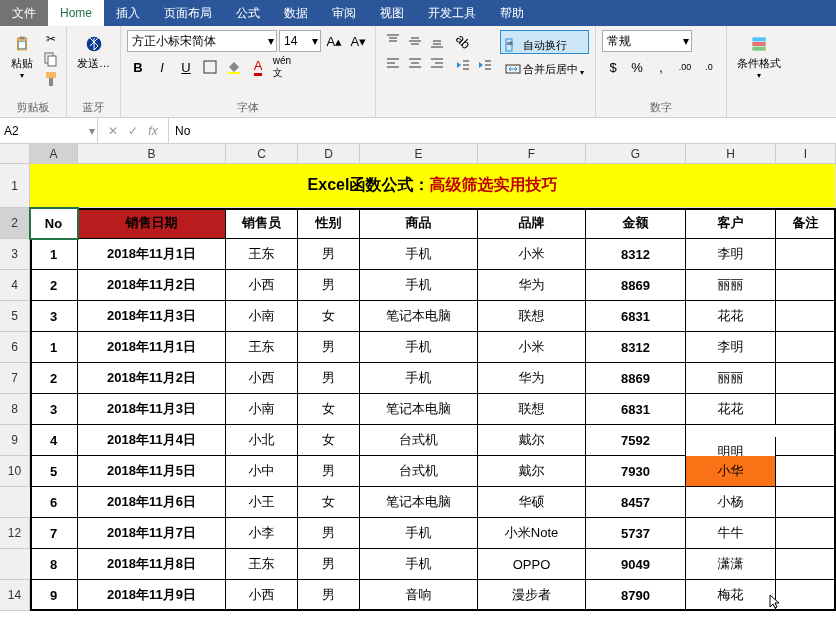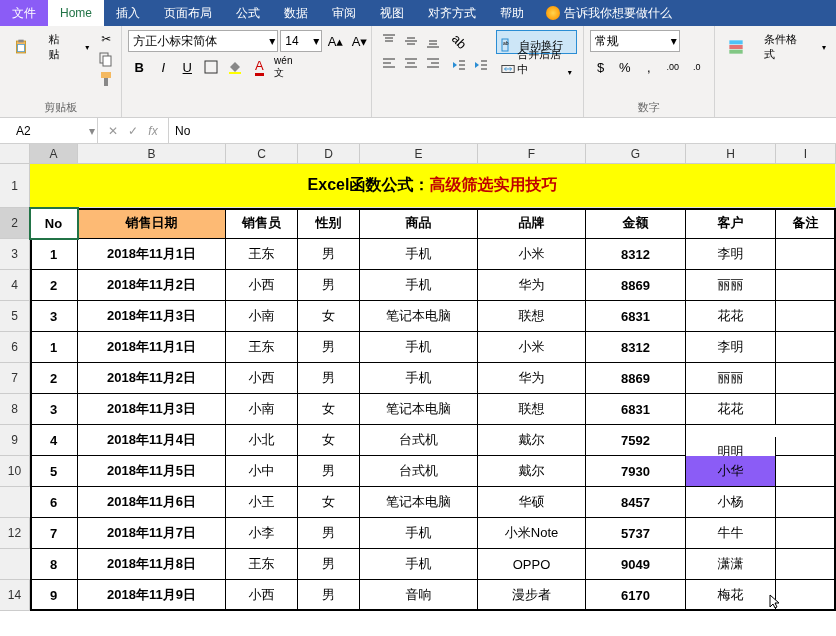--- a/index.html
+++ b/index.html
@@ -1,32 +1,32 @@
 <!DOCTYPE html>
 <html><head>
 <meta charset="utf-8">
 <style>
 * { margin: 0; padding: 0; box-sizing: border-box; font-family: "Microsoft YaHei", sans-serif; }
 body { background: #fff; width: 836px; height: 636px; overflow: hidden; font-size: 12px; }
 
 
 .menubar { background: #2b579a; height: 26px; display: flex; align-items: stretch; color: #fff; }
 .menubar .tab { padding: 0 12px; display: flex; align-items: center; cursor: pointer; font-size: 12px; }
-.menubar .tab.file { background: #8b5cf6; }
+.menubar .tab.file { background: #737373; }
 .menubar .tab.active { background: #fff; color: #217346; }
 .menubar .tell { display: flex; align-items: center; gap: 4px; padding: 0 10px; }
 .menubar .bulb { width: 14px; height: 14px; border-radius: 50%; background: radial-gradient(circle,#ffd54f 0,#ff9800 80%); display: inline-block; }
 
 
 .ribbon { background: #f3f2f1; height: 92px; border-bottom: 1px solid #d0d0d0; display: flex; }
 .group { border-right: 1px solid #d4d4d4; padding: 4px 6px 2px; display: flex; flex-direction: column; justify-content: space-between; }
 .group-label { text-align: center; color: #666; font-size: 11px; padding-top: 2px; }
 .group-body { display: flex; align-items: flex-start; gap: 4px; flex: 1; }
 
-.big-btn { display: flex; flex-direction: row; align-items: center; gap: 17px; padding: 2px 4px; cursor: pointer; }
+.big-btn { display: flex; flex-direction: column; align-items: center; gap: 0; padding: 2px 4px; cursor: pointer; }
 .big-btn .ico { width: 24px; height: 24px; display: flex; align-items: center; justify-content: center; }
 .big-btn .lbl { font-size: 11px; }
 .mini-col { display: flex; flex-direction: column; gap: 2px; }
 .mini-col .mini { width: 18px; height: 18px; display: flex; align-items: center; justify-content: center; cursor: pointer; }
 
 .font-row { display: flex; align-items: center; gap: 2px; }
 .font-select { width: 150px; height: 22px; border: 1px solid #ababab; background: #fff; padding: 0 16px 0 4px; position: relative; font-size: 12px; display: flex; align-items: center; }
 .size-select { width: 42px; height: 22px; border: 1px solid #ababab; background: #fff; padding: 0 12px 0 4px; display: flex; align-items: center; font-size: 12px; }
 .dd-arrow { position: absolute; right: 2px; pointer-events: none; }
 .sq-btn { width: 22px; height: 22px; border: 1px solid transparent; display: flex; align-items: center; justify-content: center; cursor: pointer; font-size: 13px; }
@@ -35,21 +35,21 @@
 .align-btn { display: flex; align-items: center; justify-content: center; cursor: pointer; }
 
 .wrap-col { display: flex; flex-direction: column; gap: 0; }
 .wrap-btn { height: 24px; display: flex; align-items: flex-end; gap: 2px; padding: 0 4px; cursor: pointer; font-size: 11px; border: 1px solid transparent; }
 .wrap-btn.active { background: #cde6f7; border-color: #2a8dd4; }
 
 .num-select { width: 90px; height: 22px; border: 1px solid #ababab; background: #fff; display: flex; align-items: center; padding: 0 16px 0 4px; position: relative; font-size: 12px; }
 
 
 .fbar { height: 26px; border-bottom: 1px solid #d0d0d0; display: flex; align-items: stretch; }
-.namebox { width: 98px; border-right: 1px solid #d0d0d0; display: flex; align-items: center; padding: 0 16px; position: relative; }
+.namebox { width: 98px; border-right: 1px solid #d0d0d0; display: flex; align-items: center; padding: 0 4px; position: relative; }
 .namebox input { border: none; width: 100%; font-size: 12px; outline: none; }
 .namebox .dd { position: absolute; right: 2px; color: #888; }
 .fbar-btns { display: flex; align-items: center; gap: 2px; padding: 0 6px; border-right: 1px solid #d0d0d0; color: #999; }
 .fbar-btns span { width: 18px; text-align: center; }
 .fbar-input { flex: 1; display: flex; align-items: center; padding: 0 6px; }
 .fbar-input input { border: none; width: 100%; font-size: 12px; outline: none; }
 
 
 .grid-wrap { position: relative; }
 .corner { width: 30px; height: 20px; background: #f0f0f0; border-right: 1px solid #ccc; border-bottom: 1px solid #ccc; position: absolute; left: 0; top: 0; }
@@ -76,26 +76,22 @@
 
 <div class="menubar">
   <div class="tab file">文件</div>
   <div class="tab active">Home</div>
   <div class="tab">插入</div>
   <div class="tab">页面布局</div>
   <div class="tab">公式</div>
   <div class="tab">数据</div>
   <div class="tab">审阅</div>
   <div class="tab">视图</div>
-  <div class="tab">对齐方式</div>
+  <div class="tab">开发工具</div>
   <div class="tab">帮助</div>
-  <div class="tell">
-    <span class="bulb"></span>
-    <span>告诉我你想要做什么</span>
-  </div>
 </div>
 
 <div class="ribbon">
 
   <div class="group">
     <div class="group-body">
       <div class="big-btn">
         <div class="ico">
           <svg viewBox="0 0 24 24">
               <rect x="5" y="3" width="14" height="18" fill="#f4b960" stroke="#b8860b"></rect>
@@ -120,20 +116,34 @@
             <svg viewBox="0 0 16 16">
               <rect x="3" y="1" width="10" height="6" fill="#f4b960"></rect>
               <rect x="6" y="7" width="4" height="8" fill="#888"></rect>
             </svg>
           </div>
       </div>
     </div>
     <div class="group-label">剪贴板</div>
   </div>
 
+  <div class="group">
+    <div class="group-body">
+      <div class="big-btn">
+        <div class="ico">
+          <svg viewBox="0 0 24 24">
+              <circle cx="12" cy="12" r="11" fill="#0a3d91"></circle>
+              <path d="M12 3v18l6-6-6-6 6-6-6 6-6-6m0 12l6-6" stroke="#fff" fill="none" stroke-width="1.5"></path>
+            </svg>
+        </div>
+        <span class="lbl">发送…</span>
+      </div>
+    </div>
+    <div class="group-label">蓝牙</div>
+  </div>
 
   <div class="group" style="min-width:250px;">
     <div class="group-body" style="flex-direction:column;gap:4px;">
       <div class="font-row">
         <div class="font-select">
           <span>方正小标宋简体</span>
           <span class="dd-arrow">▾</span>
         </div>
         <div class="size-select" style="position:relative;">
           <span>14</span>
@@ -168,20 +178,21 @@
             </svg>
           </div>
         <div class="sq-btn">
             <span style="color:#c00;border-bottom:3px solid #c00;">A</span>
           </div>
         <div class="sq-btn">
             <span style="font-size:10px;">wén<br>文</span>
           </div>
       </div>
     </div>
+    <div class="group-label">字体</div>
   </div>
 
   <div class="group">
     <div class="group-body">
       <div class="align-grid">
         <div class="align-btn">
             <svg viewBox="0 0 16 16">
               <line x1="2" y1="2" x2="14" y2="2" stroke="#333"></line>
               <line x1="4" y1="5" x2="12" y2="5" stroke="#333"></line>
               <line x1="4" y1="8" x2="12" y2="8" stroke="#333"></line>
@@ -353,21 +364,21 @@
       <div class="row-h" style="height: 31px; padding-left: 39px;">11</div>
       <div class="row-h" style="height: 31px;">12</div>
       <div class="row-h" style="height: 31px; padding-left: 36px;">13</div>
       <div class="row-h" style="height: 31px;">14</div>
     </div>
     <div class="cells">
       <div class="cell title-row" style="left: 0px; top: 0px; width: 806px; height: 44px;">
         <span>Excel函数公式：<span class="title-red">高级筛选实用技巧</span></span>
       </div>
       <div class="cell tbl-c tbl-h active-cell" style="left: 0px; top: 44px; width: 48px; height: 31px; background: rgb(255, 255, 255);">No</div>
-      <div class="cell tbl-c tbl-h" style="left: 48px; top: 44px; width: 148px; height: 31px; background: #fdba74;">销售日期</div>
+      <div class="cell tbl-c tbl-h" style="left: 48px; top: 44px; width: 148px; height: 31px; background: #b91c1c;">销售日期</div>
       <div class="cell tbl-c tbl-h" style="left: 196px; top: 44px; width: 72px; height: 31px; background: rgb(255, 255, 255);">销售员</div>
       <div class="cell tbl-c tbl-h" style="left: 268px; top: 44px; width: 62px; height: 31px; background: rgb(255, 255, 255);">性别</div>
       <div class="cell tbl-c tbl-h" style="left: 330px; top: 44px; width: 118px; height: 31px; background: rgb(255, 255, 255);">商品</div>
       <div class="cell tbl-c tbl-h" style="left: 448px; top: 44px; width: 108px; height: 31px; background: rgb(255, 255, 255);">品牌</div>
       <div class="cell tbl-c tbl-h" style="left: 556px; top: 44px; width: 100px; height: 31px; background: rgb(255, 255, 255);">金额</div>
       <div class="cell tbl-c tbl-h" style="left: 656px; top: 44px; width: 90px; height: 31px; background: rgb(255, 255, 255);">客户</div>
       <div class="cell tbl-c tbl-h" style="left: 746px; top: 44px; width: 60px; height: 31px; background: rgb(255, 255, 255);">备注</div>
       <div class="cell tbl-c" style="left: 0px; top: 75px; width: 48px; height: 31px; font-weight: bold; background: rgb(255, 255, 255);">1</div>
       <div class="cell tbl-c" style="left: 48px; top: 75px; width: 148px; height: 31px; font-weight: bold; background: rgb(255, 255, 255);">2018年11月1日</div>
       <div class="cell tbl-c" style="left: 196px; top: 75px; width: 72px; height: 31px; background: rgb(255, 255, 255);">王东</div>
@@ -431,21 +442,21 @@
       <div class="cell tbl-c" style="left: 556px; top: 261px; width: 100px; height: 31px; font-weight: bold; background: rgb(255, 255, 255);">7592</div>
       <div class="cell tbl-c" style="left: 656px; top: 273px; width: 90px; height: 31px; background: rgb(255, 255, 255);">明明</div>
       <div class="cell tbl-c" style="left: 746px; top: 261px; width: 60px; height: 31px; background: rgb(255, 255, 255);"></div>
       <div class="cell tbl-c" style="left: 0px; top: 292px; width: 48px; height: 31px; font-weight: bold; background: rgb(255, 255, 255);">5</div>
       <div class="cell tbl-c" style="left: 48px; top: 292px; width: 148px; height: 31px; font-weight: bold; background: rgb(255, 255, 255);">2018年11月5日</div>
       <div class="cell tbl-c" style="left: 196px; top: 292px; width: 72px; height: 31px; background: rgb(255, 255, 255);">小中</div>
       <div class="cell tbl-c" style="left: 268px; top: 292px; width: 62px; height: 31px; background: rgb(255, 255, 255);">男</div>
       <div class="cell tbl-c" style="left: 330px; top: 292px; width: 118px; height: 31px; background: rgb(255, 255, 255);">台式机</div>
       <div class="cell tbl-c" style="left: 448px; top: 292px; width: 108px; height: 31px; background: rgb(255, 255, 255);">戴尔</div>
       <div class="cell tbl-c" style="left: 556px; top: 292px; width: 100px; height: 31px; font-weight: bold; background: rgb(255, 255, 255);">7930</div>
-      <div class="cell tbl-c" style="left: 656px; top: 292px; width: 90px; height: 31px; background: #8b5cf6;">小华</div>
+      <div class="cell tbl-c" style="left: 656px; top: 292px; width: 90px; height: 31px; background: #f97316;">小华</div>
       <div class="cell tbl-c" style="left: 746px; top: 292px; width: 60px; height: 31px; background: rgb(255, 255, 255);"></div>
       <div class="cell tbl-c" style="left: 0px; top: 323px; width: 48px; height: 31px; font-weight: bold; background: rgb(255, 255, 255);">6</div>
       <div class="cell tbl-c" style="left: 48px; top: 323px; width: 148px; height: 31px; font-weight: bold; background: rgb(255, 255, 255);">2018年11月6日</div>
       <div class="cell tbl-c" style="left: 196px; top: 323px; width: 72px; height: 31px; background: rgb(255, 255, 255);">小王</div>
       <div class="cell tbl-c" style="left: 268px; top: 323px; width: 62px; height: 31px; background: rgb(255, 255, 255);">女</div>
       <div class="cell tbl-c" style="left: 330px; top: 323px; width: 118px; height: 31px; background: rgb(255, 255, 255);">笔记本电脑</div>
       <div class="cell tbl-c" style="left: 448px; top: 323px; width: 108px; height: 31px; background: rgb(255, 255, 255);">华硕</div>
       <div class="cell tbl-c" style="left: 556px; top: 323px; width: 100px; height: 31px; font-weight: bold; background: rgb(255, 255, 255);">8457</div>
       <div class="cell tbl-c" style="left: 656px; top: 323px; width: 90px; height: 31px; background: rgb(255, 255, 255);">小杨</div>
       <div class="cell tbl-c" style="left: 746px; top: 323px; width: 60px; height: 31px; background: rgb(255, 255, 255);"></div>
@@ -466,21 +477,21 @@
       <div class="cell tbl-c" style="left: 448px; top: 385px; width: 108px; height: 31px; background: rgb(255, 255, 255);">OPPO</div>
       <div class="cell tbl-c" style="left: 556px; top: 385px; width: 100px; height: 31px; font-weight: bold; background: rgb(255, 255, 255);">9049</div>
       <div class="cell tbl-c" style="left: 656px; top: 385px; width: 90px; height: 31px; background: rgb(255, 255, 255);">潇潇</div>
       <div class="cell tbl-c" style="left: 746px; top: 385px; width: 60px; height: 31px; background: rgb(255, 255, 255);"></div>
       <div class="cell tbl-c" style="left: 0px; top: 416px; width: 48px; height: 31px; font-weight: bold; background: rgb(255, 255, 255);">9</div>
       <div class="cell tbl-c" style="left: 48px; top: 416px; width: 148px; height: 31px; font-weight: bold; background: rgb(255, 255, 255);">2018年11月9日</div>
       <div class="cell tbl-c" style="left: 196px; top: 416px; width: 72px; height: 31px; background: rgb(255, 255, 255);">小西</div>
       <div class="cell tbl-c" style="left: 268px; top: 416px; width: 62px; height: 31px; background: rgb(255, 255, 255);">男</div>
       <div class="cell tbl-c" style="left: 330px; top: 416px; width: 118px; height: 31px; background: rgb(255, 255, 255);">音响</div>
       <div class="cell tbl-c" style="left: 448px; top: 416px; width: 108px; height: 31px; background: rgb(255, 255, 255);">漫步者</div>
-      <div class="cell tbl-c" style="left: 556px; top: 416px; width: 100px; height: 31px; font-weight: bold; background: rgb(255, 255, 255);">6170</div>
+      <div class="cell tbl-c" style="left: 556px; top: 416px; width: 100px; height: 31px; font-weight: bold; background: rgb(255, 255, 255);">8790</div>
       <div class="cell tbl-c" style="left: 656px; top: 416px; width: 90px; height: 31px; background: rgb(255, 255, 255);">梅花</div>
       <div class="cell tbl-c" style="left: 746px; top: 416px; width: 60px; height: 31px; background: rgb(255, 255, 255);"></div>
       <div style="position: absolute; left: 0px; top: 44px; width: 806px; height: 403px; border: 2px solid rgb(0, 0, 0); pointer-events: none;"></div>
     </div>
     <div class="cursor-arrow" style="left: 768px; top: 449px;"><svg width="16" height="16" viewBox="0 0 16 16">
         <path d="M2 2l0 12 3-3 2 4 2-1-2-4 4 0z" fill="#fff" stroke="#000"></path>
       </svg></div>
   </div>
 
 </body></html>

